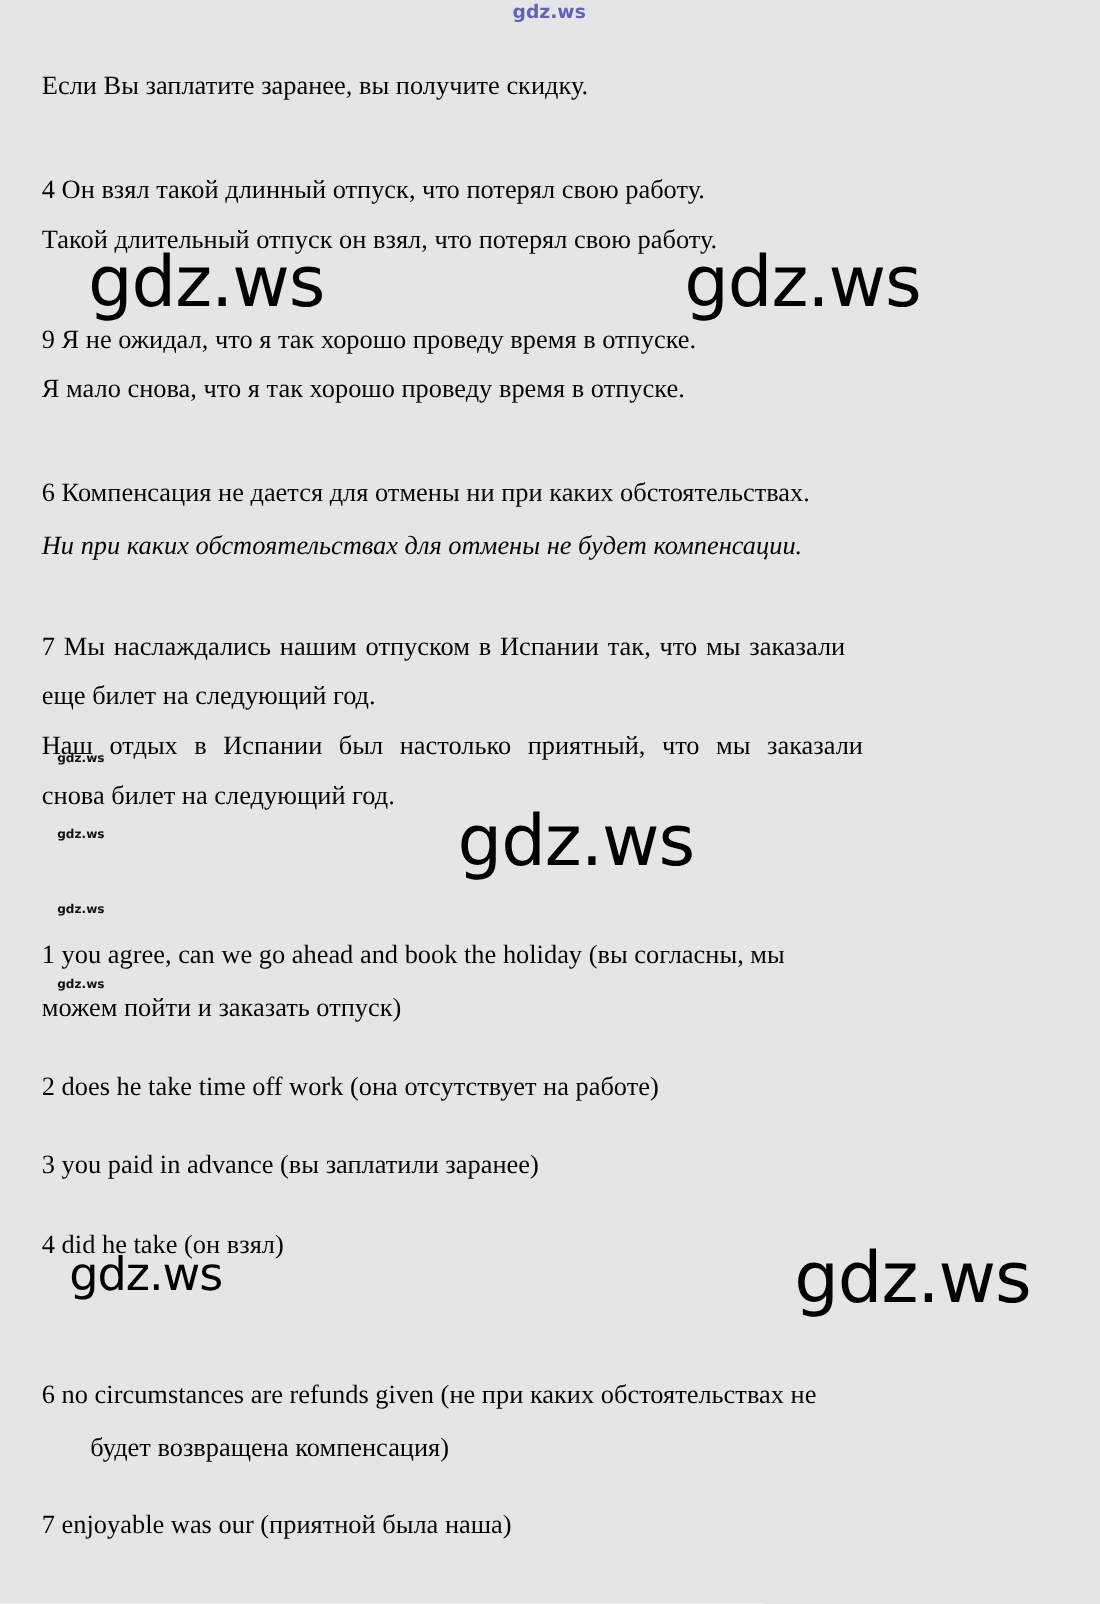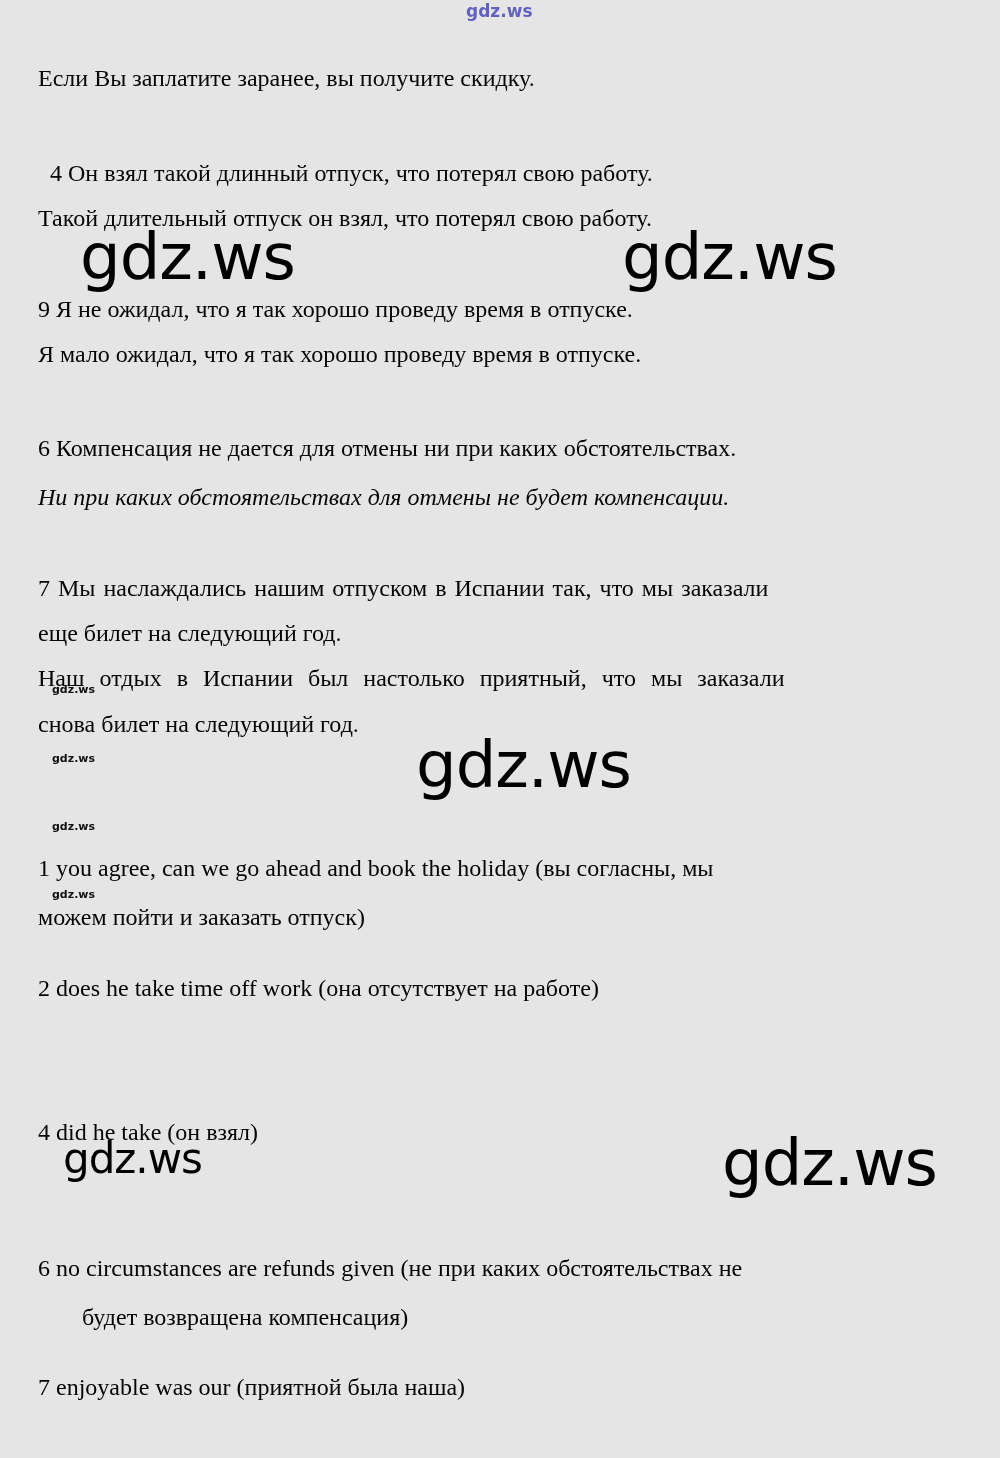--- a/index.html
+++ b/index.html
@@ -46,21 +46,21 @@
   }
   .wm-top-blue {
     font-size: 17px;
     font-weight: bold;
     color: #4a4ab8;
     opacity: 0.85;
   }
 
   
   #ln0  { top: 60px; }
-  #ln1  { top: 155px; margin-left: 12px; }
+  #ln1  { top: 155px; }
   #ln2  { top: 200px; }
   #ln3  { top: 291px; }
   #ln4  { top: 336px; }
   #ln5  { top: 430px; }
   #ln6  { top: 479px; font-style: italic; }
   #ln7  { top: 570px; }
   #ln8  { top: 615px; }
   #ln9  { top: 660px; }
   #ln10 { top: 706px; }
   #ln11 { top: 850px; }
@@ -98,28 +98,29 @@
   <div class="wm wm-big" id="wm-row3-right">gdz.ws</div>
   <div class="wm wm-small" id="wm-sm1">gdz.ws</div>
   <div class="wm wm-small" id="wm-sm2">gdz.ws</div>
   <div class="wm wm-small" id="wm-sm3">gdz.ws</div>
   <div class="wm wm-small" id="wm-sm4">gdz.ws</div>
 
   <div class="line" id="ln0">Если Вы заплатите заранее, вы получите скидку.</div>
   <div class="line" id="ln1">4 Он взял такой длинный отпуск, что потерял свою работу.</div>
   <div class="line" id="ln2">Такой длительный отпуск он взял, что потерял свою работу.</div>
   <div class="line" id="ln3">9 Я не ожидал, что я так хорошо проведу время в отпуске.</div>
-  <div class="line" id="ln4">Я мало ожидал, что я так хорошо проведу время в отпуске.</div>
+  <div class="line" id="ln4">Я мало снова, что я так хорошо проведу время в отпуске.</div>
   <div class="line" id="ln5">6 Компенсация не дается для отмены ни при каких обстоятельствах.</div>
   <div class="line" id="ln6">Ни при каких обстоятельствах для отмены не будет компенсации.</div>
   <div class="line just-slight" id="ln7">7 Мы наслаждались нашим отпуском в Испании так, что мы заказали</div>
   <div class="line" id="ln8">еще билет на следующий год.</div>
   <div class="line just-wide" id="ln9">Наш отдых в Испании был настолько приятный, что мы заказали</div>
   <div class="line" id="ln10">снова билет на следующий год.</div>
   <div class="line" id="ln11">1 you agree, can we go ahead and book the holiday (вы согласны, мы</div>
   <div class="line" id="ln12">можем пойти и заказать отпуск)</div>
   <div class="line" id="ln13">2 does he take time off work (она отсутствует на работе)</div>
+  <div class="line" id="ln14">3 you paid in advance (вы заплатили заранее)</div>
   <div class="line" id="ln15">4 did he take (он взял)</div>
   <div class="line" id="ln17">6 no circumstances are refunds given (не при каких обстоятельствах не</div>
   <div class="line" id="ln18">будет возвращена компенсация)</div>
   <div class="line" id="ln19">7 enjoyable was our (приятной была наша)</div>
 
 </div>
 
 </body></html>

